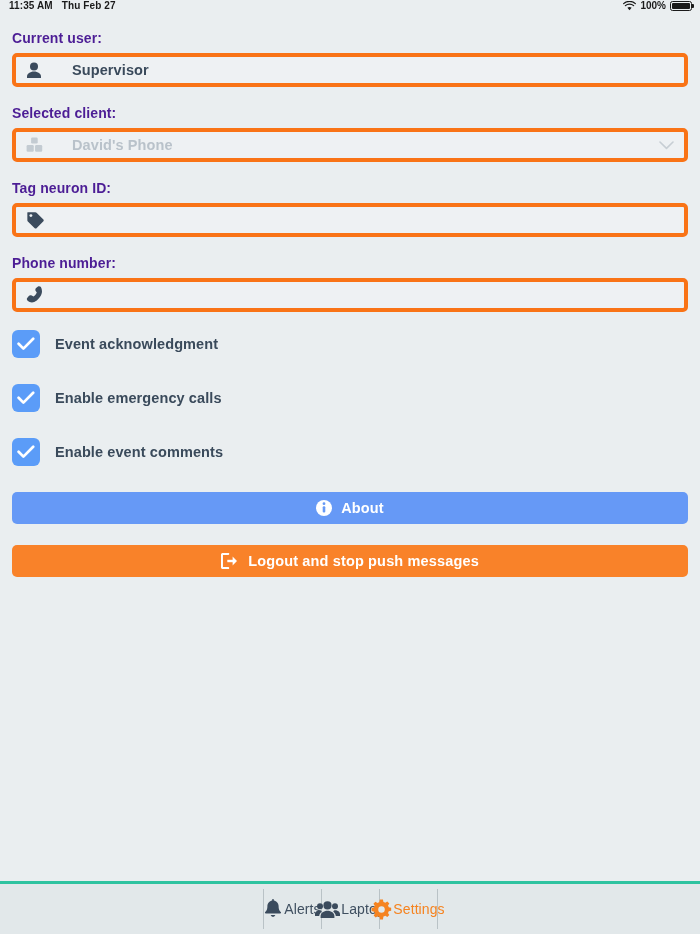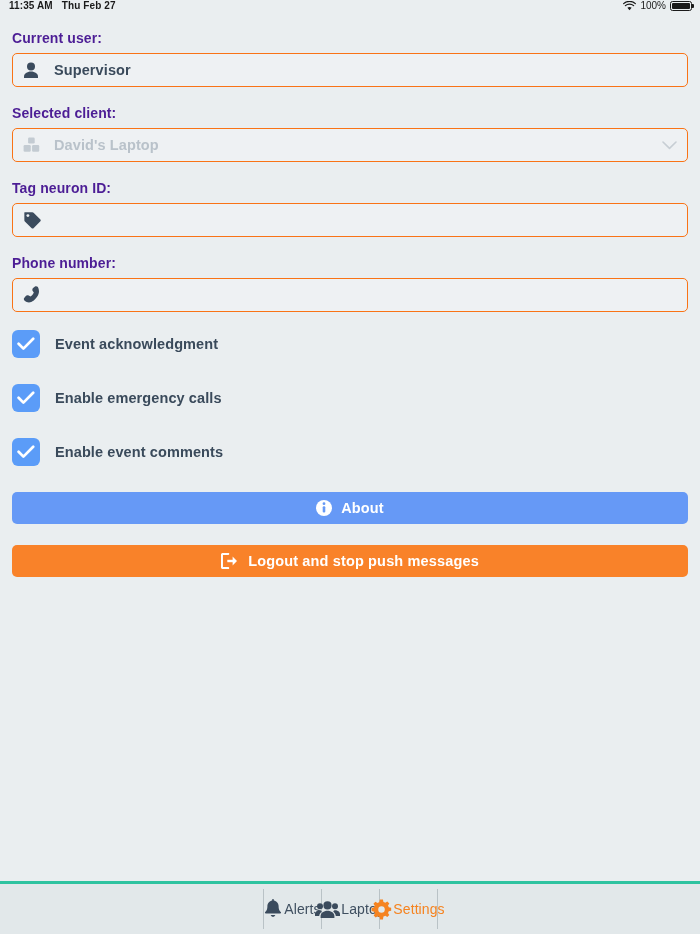--- a/index.html
+++ b/index.html
@@ -25,21 +25,21 @@
     align-items: flex-start;
     padding: 0 8px 0 9px;
     font-size: 10px;
     color: #1a1a1a;
     font-weight: 600;
   }
   .statusbar .sb-left { display: flex; align-items: center; gap: 9px; }
   .statusbar .sb-right { margin-left: auto; display: flex; align-items: center; gap: 4px; }
   .sb-time { letter-spacing: 0.1px; }
   .sb-date { letter-spacing: 0.1px; }
-  .sb-pct { font-size: 10px; font-weight: 400; }
+  .sb-pct { font-size: 10px; font-weight: 700; }
   .wifi-ico { display: inline-block; line-height: 0; }
   .batt {
     width: 22px; height: 10px;
     border: 1.2px solid #1a1a1a;
     border-radius: 2.5px;
     position: relative;
     display: inline-block;
   }
   .batt::after {
     content: "";
@@ -66,26 +66,27 @@
     font-size: 14px;
     font-weight: bold;
     color: #4c1d95;
     margin-bottom: 7px;
     letter-spacing: 0.1px;
   }
 
   .input-box {
     height: 34px;
     background: #eef1f3;
-    border: 1px solid #f97316;
+    border: 4px solid #f97316;
     border-radius: 5px;
     display: flex;
     align-items: center;
     padding: 0 10px;
     margin-bottom: 18px;
+    gap: 15px;
   }
   .input-box .ibox-icon {
     width: 22px;
     display: flex;
     align-items: center;
     justify-content: flex-start;
     flex: 0 0 auto;
     margin-right: 9px;
   }
   .input-box .ibox-text {
@@ -221,21 +222,21 @@
 
   <div class="field-label">Selected client:</div>
   <div class="input-box disabled">
     <span class="ibox-icon">
       <svg width="17" height="16" viewBox="0 0 18 17">
         <rect x="5.4" y="0.6" width="7" height="6.4" rx="1.3" fill="#c3cbd2"></rect>
         <rect x="0.6" y="8.6" width="7.6" height="7" rx="1.3" fill="#c3cbd2"></rect>
         <rect x="9.6" y="8.6" width="7.6" height="7" rx="1.3" fill="#c3cbd2"></rect>
       </svg>
     </span>
-    <span class="ibox-text">David's Laptop</span>
+    <span class="ibox-text">David's Phone</span>
     <span class="chev">
       <svg width="15" height="9" viewBox="0 0 15 9">
         <path d="M1 1 L7.5 7.4 L14 1" stroke="#c7ced4" stroke-width="1.6" fill="none" stroke-linecap="round" stroke-linejoin="round"></path>
       </svg>
     </span>
   </div>
 
   <div class="field-label">Tag neuron ID:</div>
   <div class="input-box">
     <span class="ibox-icon">

